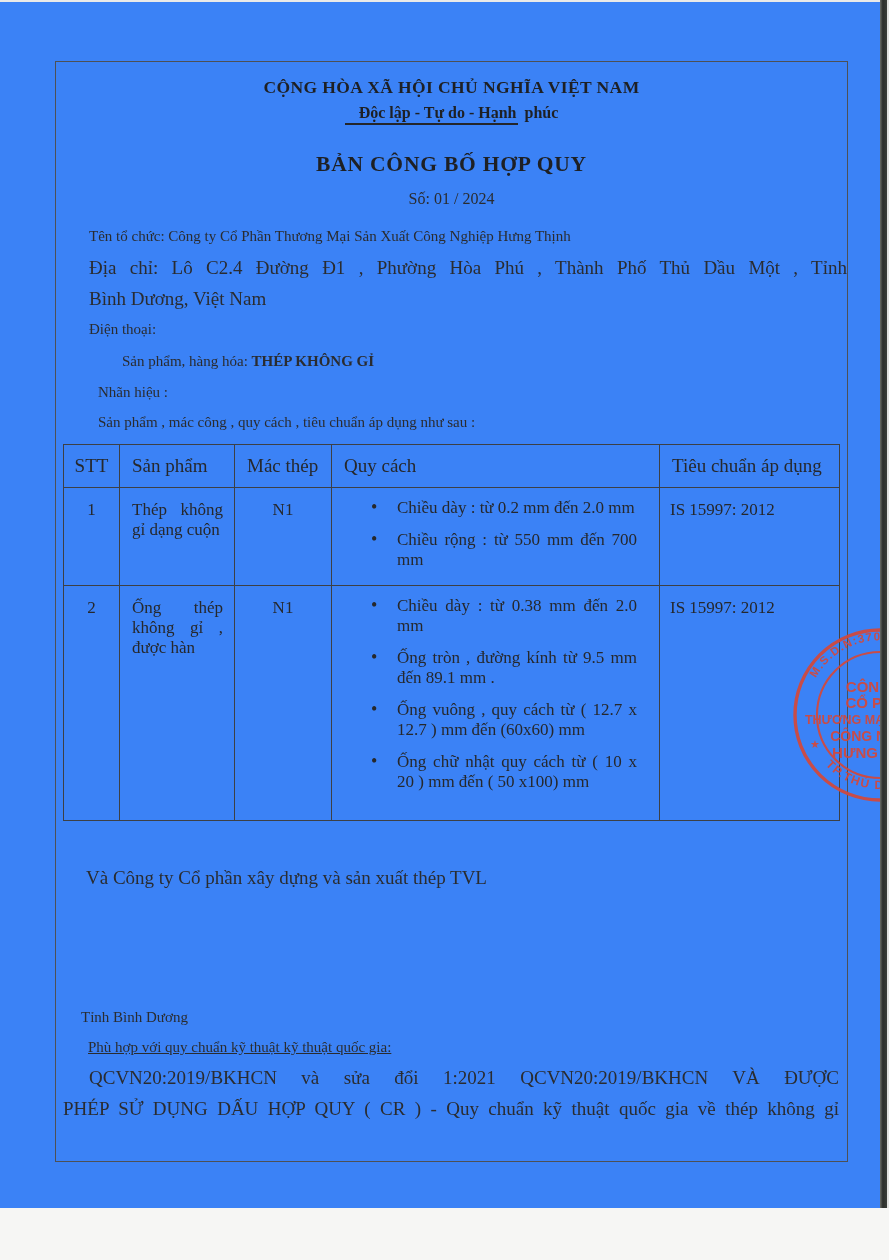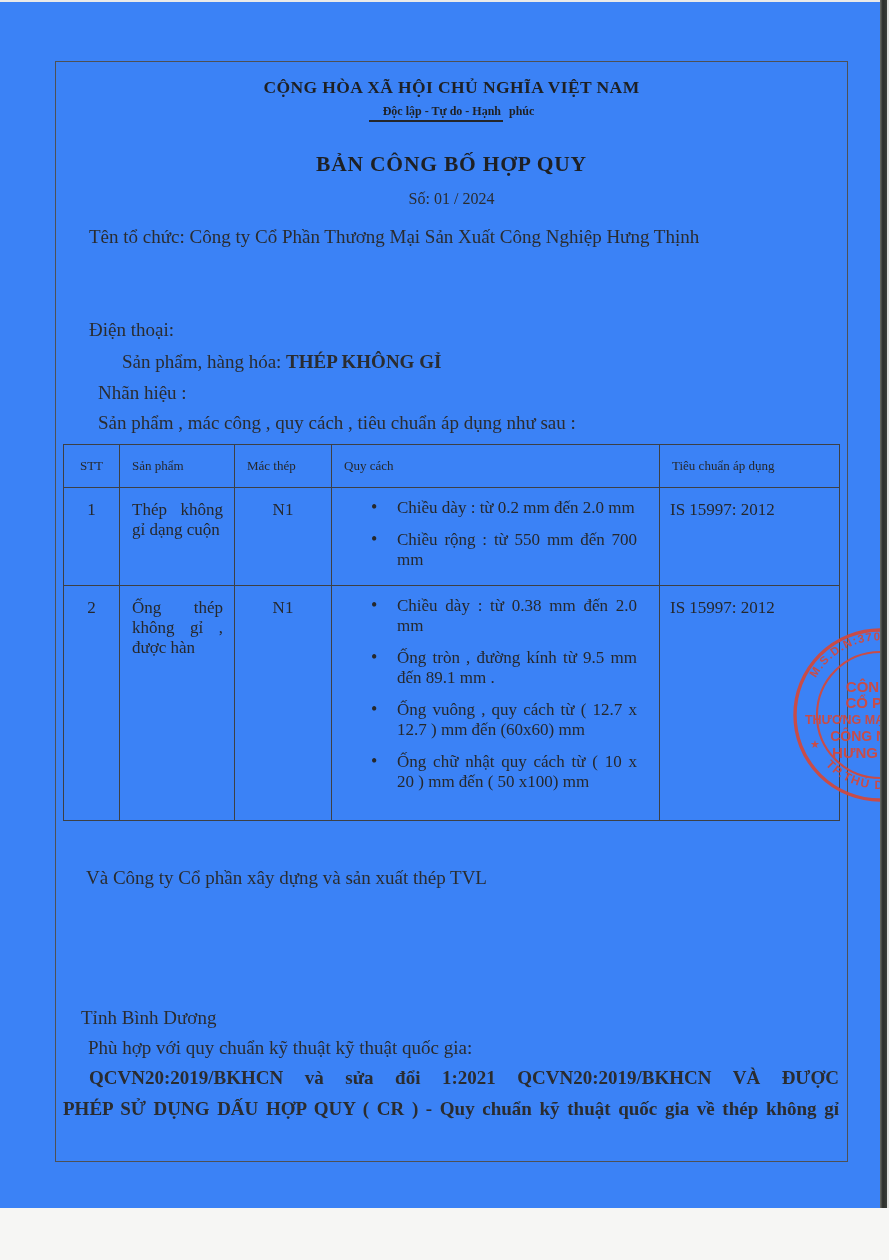--- a/index.html
+++ b/index.html
@@ -15,38 +15,38 @@
   .edge-bottom{position:absolute;left:0;top:1252px;width:889px;height:8px;
                background:linear-gradient(to right,#c9cdcb,#a8aeac 60%,#90968f);z-index:40;}
 
   
   .box{position:absolute;left:55px;top:61px;width:791px;height:1099px;
        border:1.5px solid #4d5055;background:transparent;}
   .abs{position:absolute;}
 
   .center{left:0;width:100%;text-align:center;}
   .nat-line{font-weight:bold;font-size:17.5px;letter-spacing:.4px;color:#1e2024;}
-  .motto{font-weight:bold;font-size:12px;color:#1e2024;}
+  .motto{font-weight:bold;font-size:16px;color:#1e2024;}
   .motto .ul{border-bottom:2px solid #24262a;padding:0 2px 2px 14px;}
   .motto .tail{margin-left:6px;}
   .doc-title{font-weight:bold;font-size:21.5px;letter-spacing:.8px;color:#1e2024;}
   .doc-num{font-size:16px;}
 
-  .bodyline{font-size:19px;line-height:31px;white-space:nowrap;}
+  .bodyline{font-size:15px;line-height:31px;white-space:nowrap;}
   .wrapblock{font-size:19px;line-height:31px;}
   .stretch{text-align:justify;text-align-last:justify;}
   .bold{font-weight:bold;}
 
   
   table.spec{border-collapse:collapse;table-layout:fixed;width:776px;font-size:17px;color:#26282c;}
   table.spec col.c1{width:56px;}  table.spec col.c2{width:115px;}
   table.spec col.c3{width:97px;}  table.spec col.c4{width:328px;}
   table.spec col.c5{width:180px;}
   table.spec th,table.spec td{border:1.5px solid #3d4045;font-weight:normal;vertical-align:top;}
-  table.spec th{height:42px;vertical-align:middle;text-align:left;padding:0 0 0 12px;font-size:13px;margin-top:21px;}
+  table.spec th{height:42px;vertical-align:middle;text-align:left;padding:0 0 0 12px;font-size:19px;margin-top:21px;}
   table.spec th.cth{text-align:center;padding:0;}
   td.stt{text-align:center;padding-top:12px;}
   td.prod{padding:12px 11px 0 12px;text-align:justify;}
   td.grade{text-align:center;padding-top:12px;}
   td.qc{padding:10px 22px 0 37px;}
   td.std{padding:12px 4px 0 10px;}
   ul.specs{margin:0;padding:0;list-style:none;}
   ul.specs li{position:relative;padding-left:28px;margin-bottom:12px;text-align:justify;max-width:246px;}
   ul.specs li::before{content:"•";position:absolute;left:2px;top:-1px;font-size:18px;}
 
@@ -67,20 +67,24 @@
 
     <div class="abs center nat-line" style="top:15px;">CỘNG HÒA XÃ HỘI CHỦ NGHĨA VIỆT NAM</div>
     <div class="abs center motto" style="top:42px;">
       <span class="ul">Độc lập - Tự do - Hạnh</span><span class="tail">phúc</span>
     </div>
 
     <div class="abs center doc-title" style="top:90px;">BẢN CÔNG BỐ HỢP QUY</div>
     <div class="abs center doc-num" style="top:128px;">Số: 01 / 2024</div>
 
     <div class="abs bodyline" style="top:159px;left:33px;">Tên tổ chức: Công ty Cổ Phần Thương Mại Sản Xuất Công Nghiệp Hưng Thịnh</div>
+    <div class="abs wrapblock" style="top:190px;left:33px;width:758px;">
+      <div class="stretch">Địa chỉ: Lô C2.4 Đường Đ1 , Phường Hòa Phú , Thành Phố Thủ Dầu Một , Tỉnh</div>
+      <div>Bình Dương, Việt Nam</div>
+    </div>
     <div class="abs bodyline" style="top:252px;left:33px;">Điện thoại:</div>
     <div class="abs bodyline" style="top:284px;left:42px;margin-left:24px;">
       <span>Sản phẩm, hàng hóa: </span><span class="bold">THÉP KHÔNG GỈ</span>
     </div>
     <div class="abs bodyline" style="top:315px;left:42px;">Nhãn hiệu :</div>
     <div class="abs bodyline" style="top:345px;left:42px;">Sản phẩm , mác công , quy cách , tiêu chuẩn áp dụng như sau :</div>
 
     <table class="spec abs" style="top:382px;left:7px;">
       <colgroup>
           <col class="c1">
@@ -123,22 +127,22 @@
         </td>
         <td class="std">IS 15997: 2012</td>
       </tr>
     </tbody>
       </table>
 
     <div class="abs wrapblock" style="top:800px;left:30px;width:752px;">
       <div>Và Công ty Cổ phần xây dựng và sản xuất thép TVL</div>
     </div>
     <div class="abs bodyline" style="top:940px;left:25px;">Tỉnh Bình Dương</div>
-    <div class="abs bodyline" style="top:970px;left:32px;">Phù hợp với quy chuẩn kỹ thuật kỹ thuật quốc gia:</div>
-    <div class="abs wrapblock" style="top:1000px;left:7px;width:776px;font-weight:bold;">
+    <div class="abs bodyline" style="top:970px;left:32px;text-decoration:underline;">Phù hợp với quy chuẩn kỹ thuật kỹ thuật quốc gia:</div>
+    <div class="abs wrapblock" style="top:1000px;left:7px;width:776px;">
       <div class="note-l1" style="text-indent:26px;">QCVN20:2019/BKHCN và sửa đổi 1:2021 QCVN20:2019/BKHCN VÀ ĐƯỢC</div>
       <div class="note-l1">PHÉP SỬ DỤNG DẤU HỢP QUY ( CR ) -  Quy chuẩn kỹ thuật quốc gia về thép không gỉ</div>
     </div>
   </div>
 
   <svg class="stamp" viewBox="0 0 119 250" width="119" height="250" style="overflow:hidden;">
     <g fill="none" stroke="#d4483a">
       <circle cx="110" cy="115" r="85" stroke-width="3.4"></circle>
       <circle cx="110" cy="115" r="63" stroke-width="2.1"></circle>
     </g>

